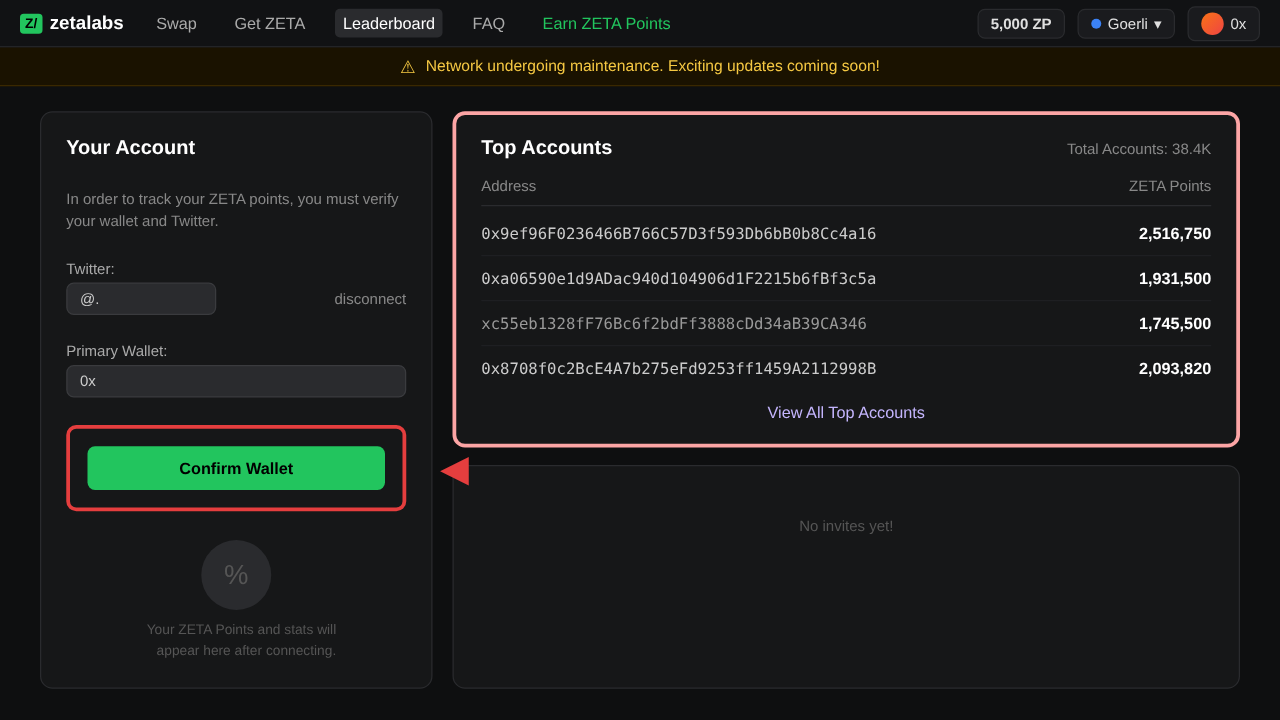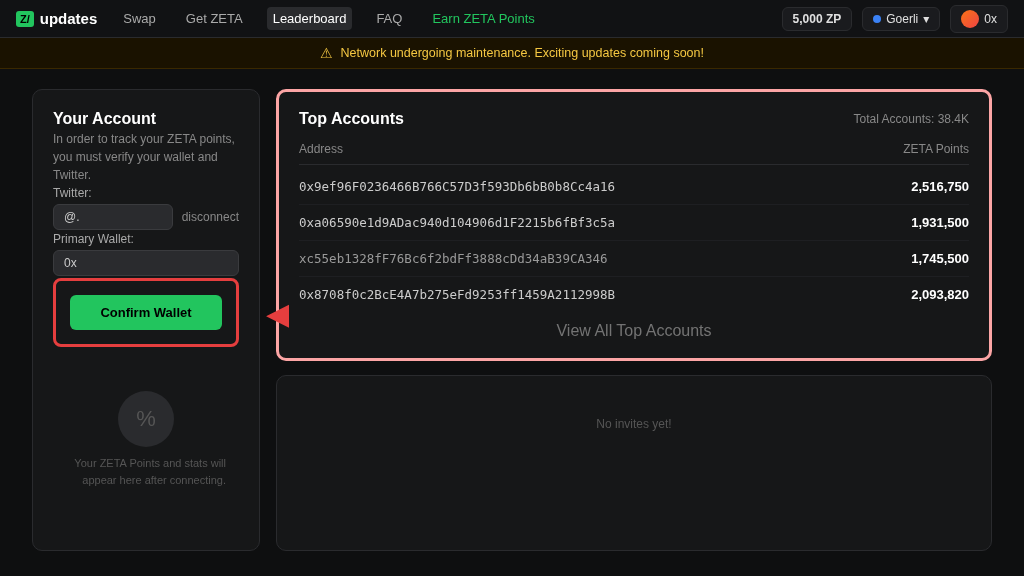--- a/index.html
+++ b/index.html
@@ -130,29 +130,29 @@
     
     .main-content {
       display: flex;
       gap: 16px;
       padding: 20px 32px;
       height: calc(576px - 38px - 36px);
     }
 
     
     .left-panel {
-      width: 228px;
+      width: 314px;
       flex-shrink: 0;
       background: #161718;
       border: 1px solid #2a2b2e;
       border-radius: 10px;
       padding: 20px;
       display: flex;
       flex-direction: column;
-      gap: 2px;
+      gap: 22px;
     }
     .panel-title {
       font-size: 16px;
       font-weight: 700;
       color: #fff;
     }
     .panel-desc {
       font-size: 12px;
       color: #888;
       line-height: 1.5;
@@ -316,22 +316,22 @@
       font-size: 13px;
       font-weight: 700;
       color: #fff;
     }
 
     .view-all-row {
       text-align: center;
       padding-top: 10px;
     }
     .view-all-link {
-      color: #737373;
-      font-size: 16px;
+      color: #c4b5fd;
+      font-size: 13px;
       cursor: pointer;
       text-decoration: none;
     }
 
     
     .invites-card {
       background: #161718;
       border: 1px solid #2a2b2e;
       border-radius: 10px;
       padding: 18px 20px;
@@ -345,21 +345,21 @@
       color: #555;
       font-size: 12px;
     }
   </style>
 </head>
 <body>
 
 <nav class="navbar">
   <div class="logo">
     <span class="logo-icon">Z/</span>
-    <span>updates</span>
+    <span>zetalabs</span>
   </div>
   <div class="nav-links">
     <span class="nav-link">Swap</span>
     <span class="nav-link">Get ZETA</span>
     <span class="nav-link active">Leaderboard</span>
     <span class="nav-link">FAQ</span>
     <span class="nav-link earn">Earn ZETA Points</span>
   </div>
   <div class="nav-right">
     <span class="zp-badge">5,000 ZP</span>

